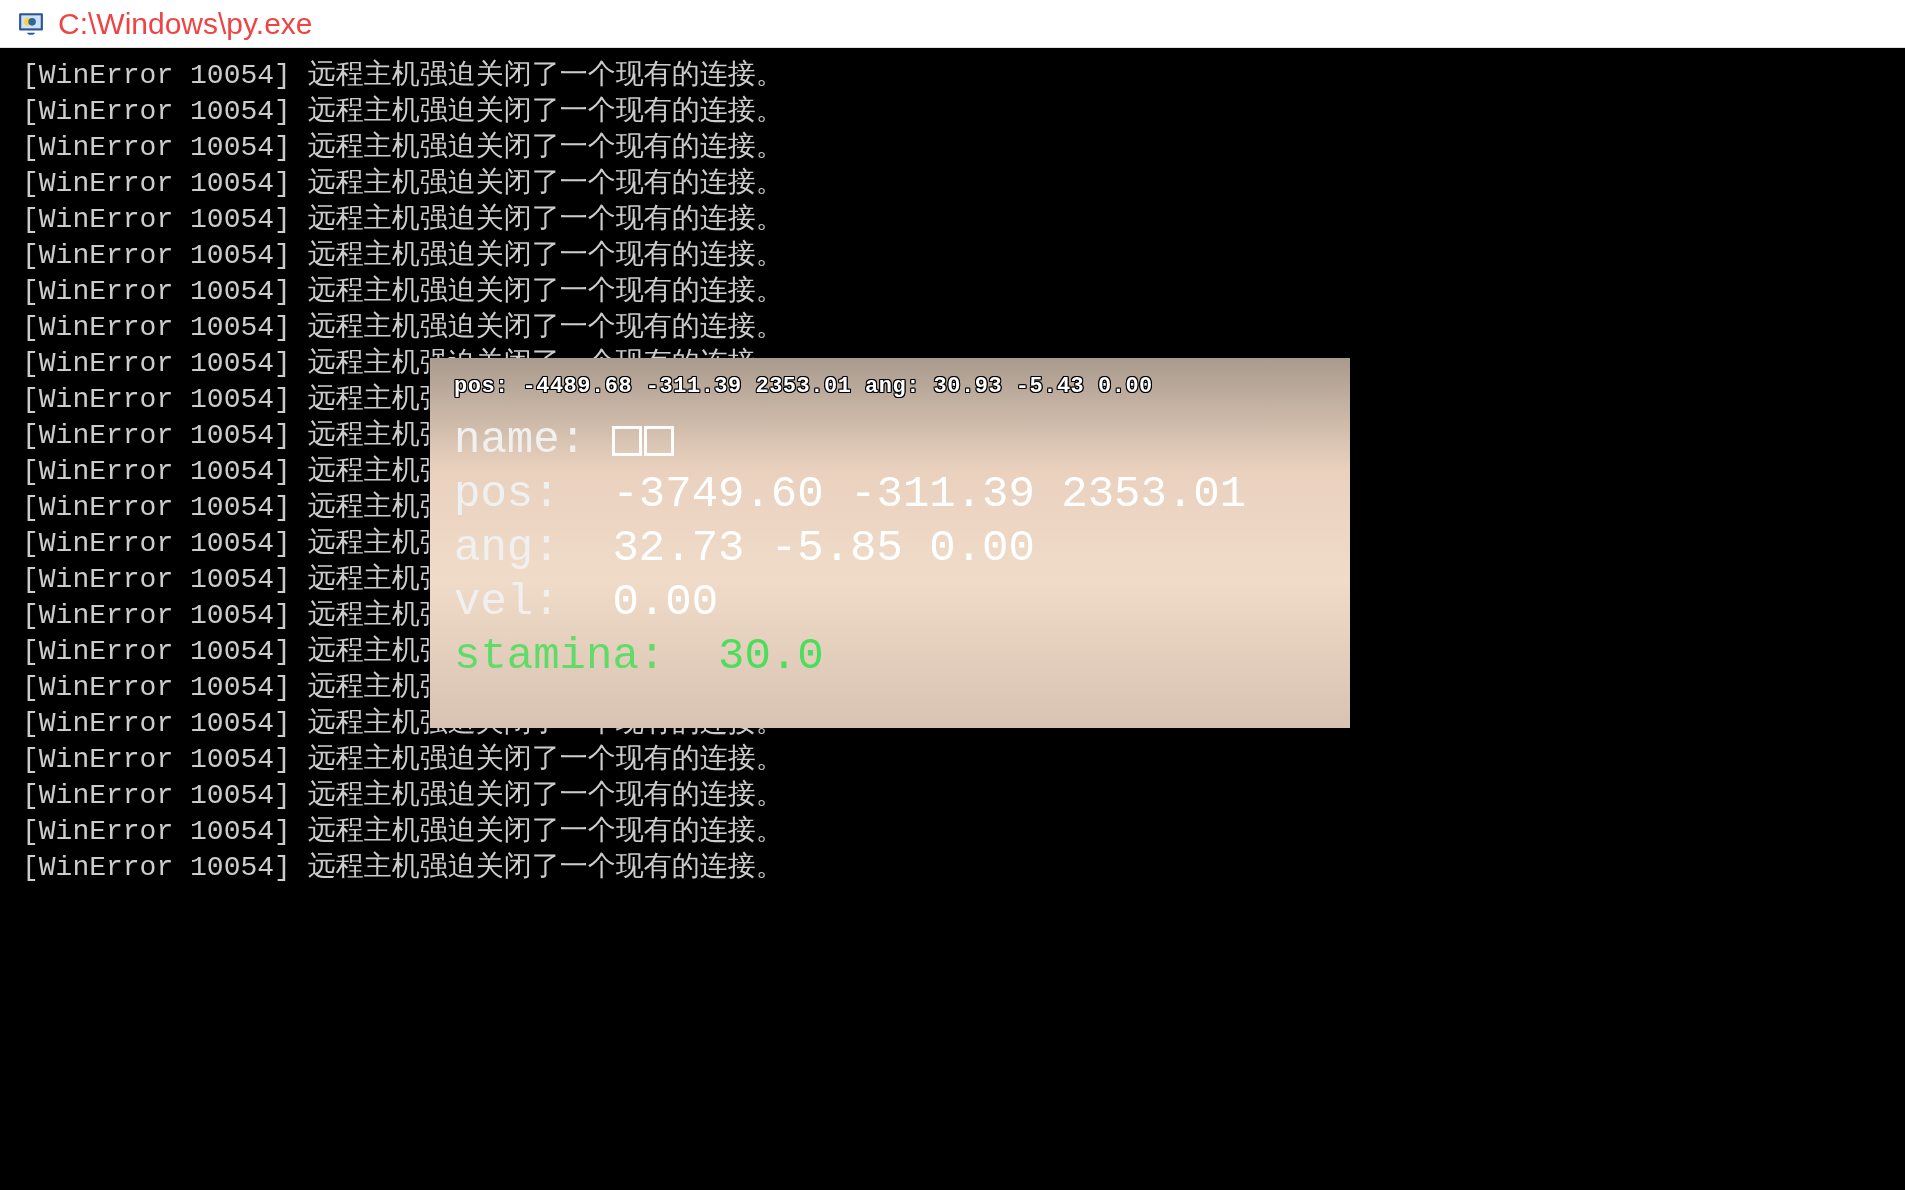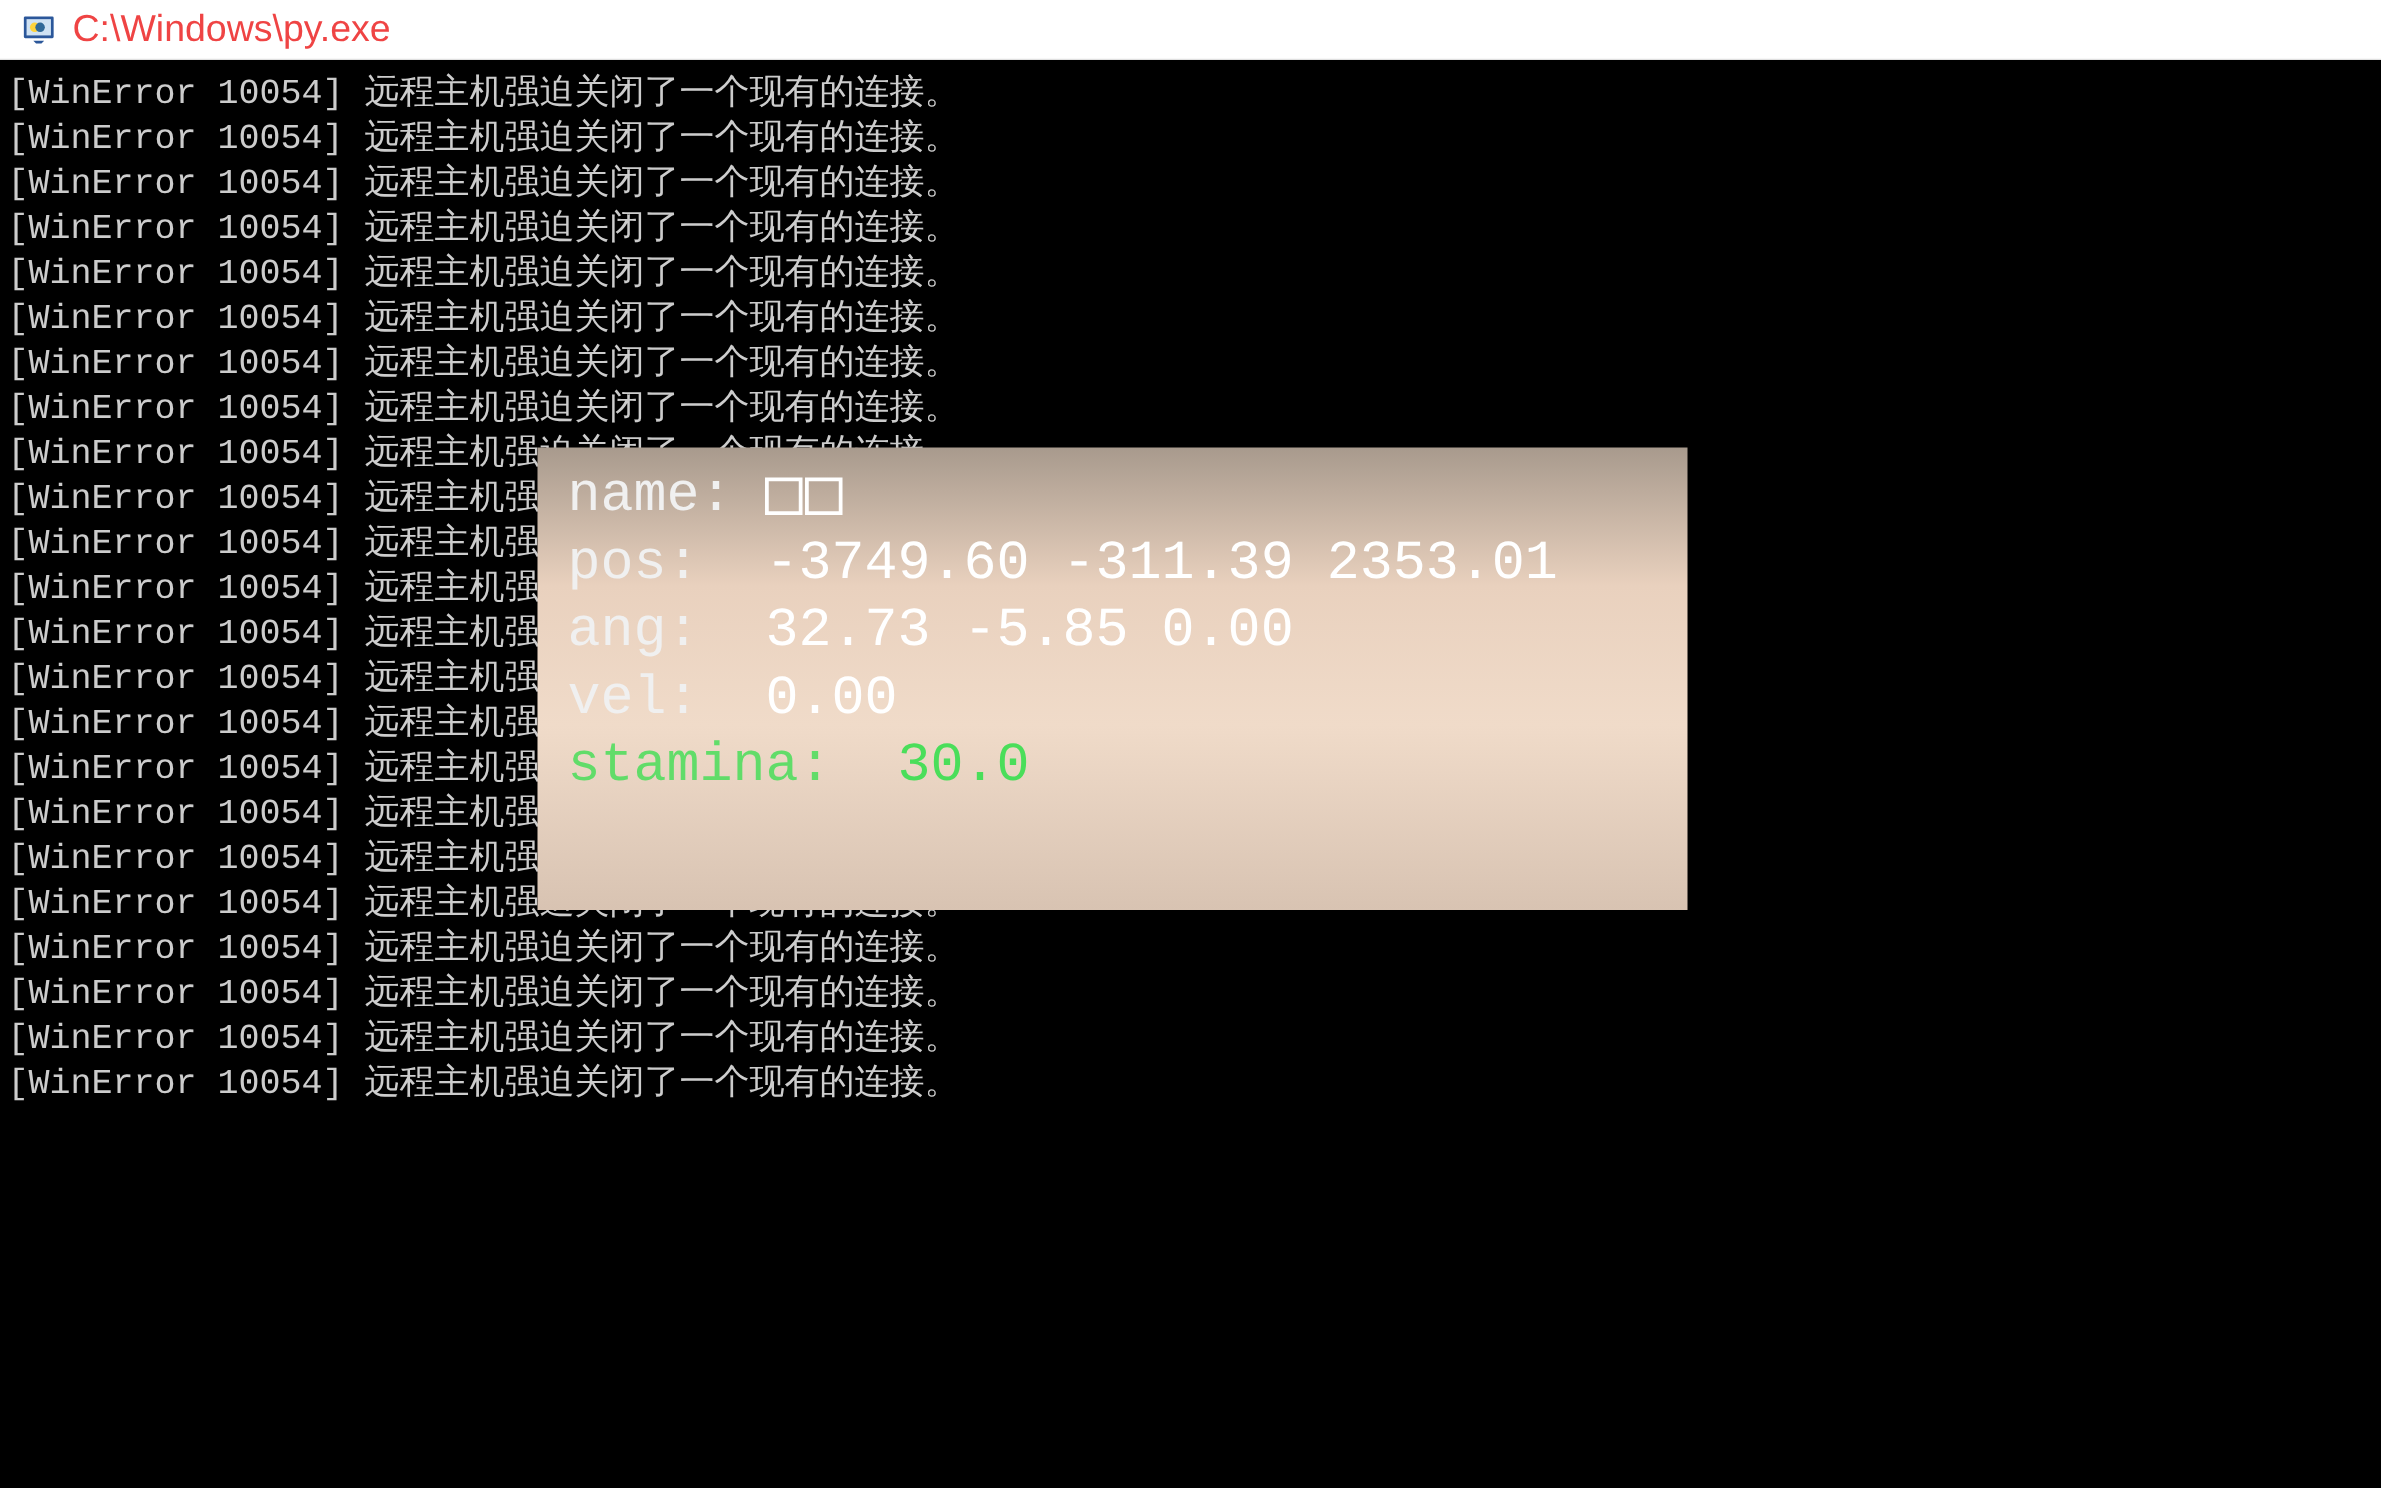--- a/index.html
+++ b/index.html
@@ -31,21 +31,21 @@
     height: calc(100% - 48px);
     position: relative;
     padding-top: 10px;
   }
   .console-line {
     color: #cccccc;
     font-size: 28px;
     line-height: 36px;
     font-family: Consolas, "SimSun", "NSimSun", "Courier New", monospace;
     white-space: pre;
-    padding-left: 6px;
+    padding-left: 22px;
   }
   
   .overlay {
     position: absolute;
     left: 430px;
     top: 310px;
     width: 920px;
     height: 370px;
     background: linear-gradient(180deg, #a89a8d 0%, #e9d1be 30%, #f0dbc9 60%, #d8c3b2 100%);
     padding: 16px 24px 20px 24px;
@@ -121,19 +121,20 @@
       <div class="console-line">[WinError 10054] 远程主机强迫关闭了一个现有的连接。</div>
       <div class="console-line">[WinError 10054] 远程主机强迫关闭了一个现有的连接。</div>
       <div class="console-line">[WinError 10054] 远程主机强迫关闭了一个现有的连接。</div>
       <div class="console-line">[WinError 10054] 远程主机强迫关闭了一个现有的连接。</div>
       <div class="console-line">[WinError 10054] 远程主机强迫关闭了一个现有的连接。</div>
       <div class="console-line">[WinError 10054] 远程主机强迫关闭了一个现有的连接。</div>
       <div class="console-line">[WinError 10054] 远程主机强迫关闭了一个现有的连接。</div>
     </div>
 
   <div class="overlay">
+    <div class="overlay-topline">pos: -4489.68 -311.39 2353.01 ang: 30.93 -5.43 0.00</div>
     <div class="overlay-row"><span class="label">name:</span> <span class="val"><span class="name-glyph"></span><span class="name-glyph"></span></span></div>
     <div class="overlay-row"><span class="label">pos:</span>  <span class="val">-3749.60 -311.39 2353.01</span></div>
     <div class="overlay-row"><span class="label">ang:</span>  <span class="val">32.73 -5.85 0.00</span></div>
     <div class="overlay-row"><span class="label">vel:</span>  <span class="val">0.00</span></div>
     <div class="overlay-row stamina"><span class="label">stamina:</span>  <span class="val">30.0</span></div>
   </div>
 </div>
 
 </body></html>

